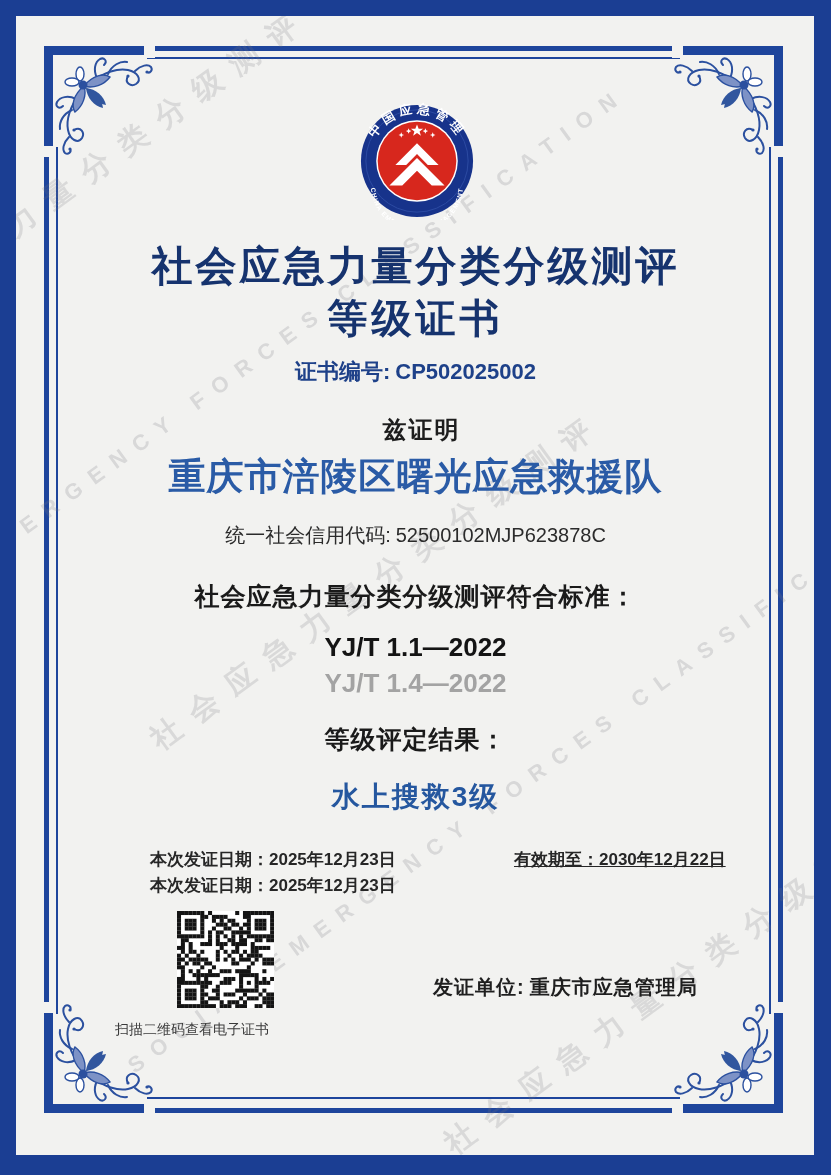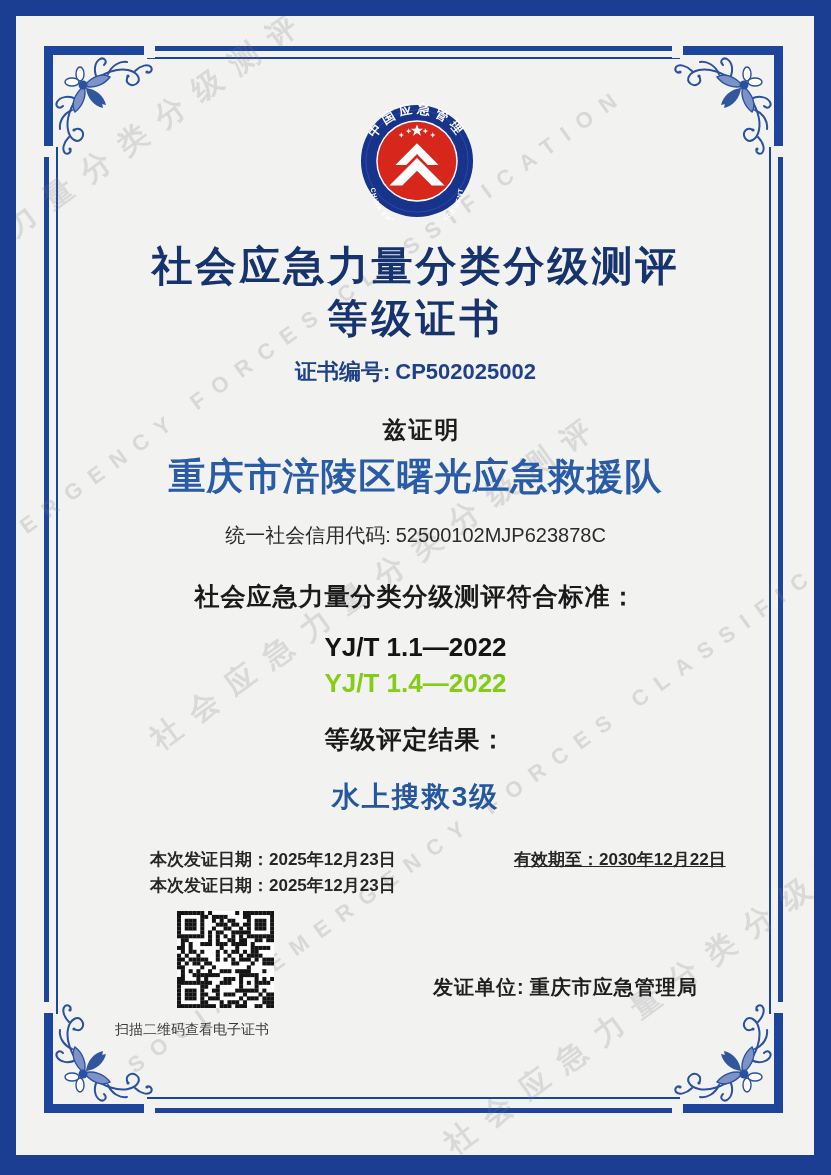--- a/index.html
+++ b/index.html
@@ -30,21 +30,21 @@
   .centered{left:0;right:0;text-align:center;}
   .logo{left:358px;top:102px;width:118px;height:118px;}
   .title-line1{top:239px;font-size:41px;font-weight:800;letter-spacing:3px;color:#16336e;}
   .title-line2{top:291px;font-size:40px;font-weight:800;letter-spacing:4px;color:#16336e;}
   .cert-no{top:357px;font-size:22px;font-weight:600;color:#1e4189;}
   .certify-heading{top:414px;font-size:24px;font-weight:700;color:#1d1d1d;letter-spacing:2px;margin-left:12px;}
   .org-name{top:452px;font-size:37px;font-weight:800;color:#2a5ba6;letter-spacing:1px;}
   .credit-code{top:522px;font-size:20px;font-weight:500;color:#2b2b2b;}
   .standards-heading{top:580px;font-size:25px;font-weight:700;color:#1a1a1a;letter-spacing:1px;}
   .yj-line1{top:632px;font-size:26px;font-weight:700;color:#141414;}
-  .yj-line2{top:668px;font-size:26px;font-weight:600;color:#84cc16;}
+  .yj-line2{top:668px;font-size:26px;font-weight:600;color:#a3a3a3;}
   .result-heading{top:723px;font-size:25px;font-weight:700;color:#1a1a1a;letter-spacing:1px;}
   .result-value{top:778px;font-size:28px;font-weight:800;color:#25579f;letter-spacing:2px;}
   .date-line1{left:150px;top:848px;font-size:17px;font-weight:700;color:#262626;}
   .date-line2{left:150px;top:874px;font-size:17px;font-weight:700;color:#262626;}
   .valid-until{left:514px;top:848px;font-size:17px;font-weight:700;color:#262626;text-decoration:underline;}
   .value-gap{margin-left:5px;}
   .qr{left:177px;top:911px;width:97px;height:97px;background:#ffffff;}
   .qr svg{display:block;}
   .qr-caption{left:115px;top:1021px;width:220px;font-size:14px;font-weight:500;color:#3a3a3a;}
   .issuer{left:433px;top:974px;font-size:20px;font-weight:700;color:#1f1f1f;letter-spacing:1px;}

